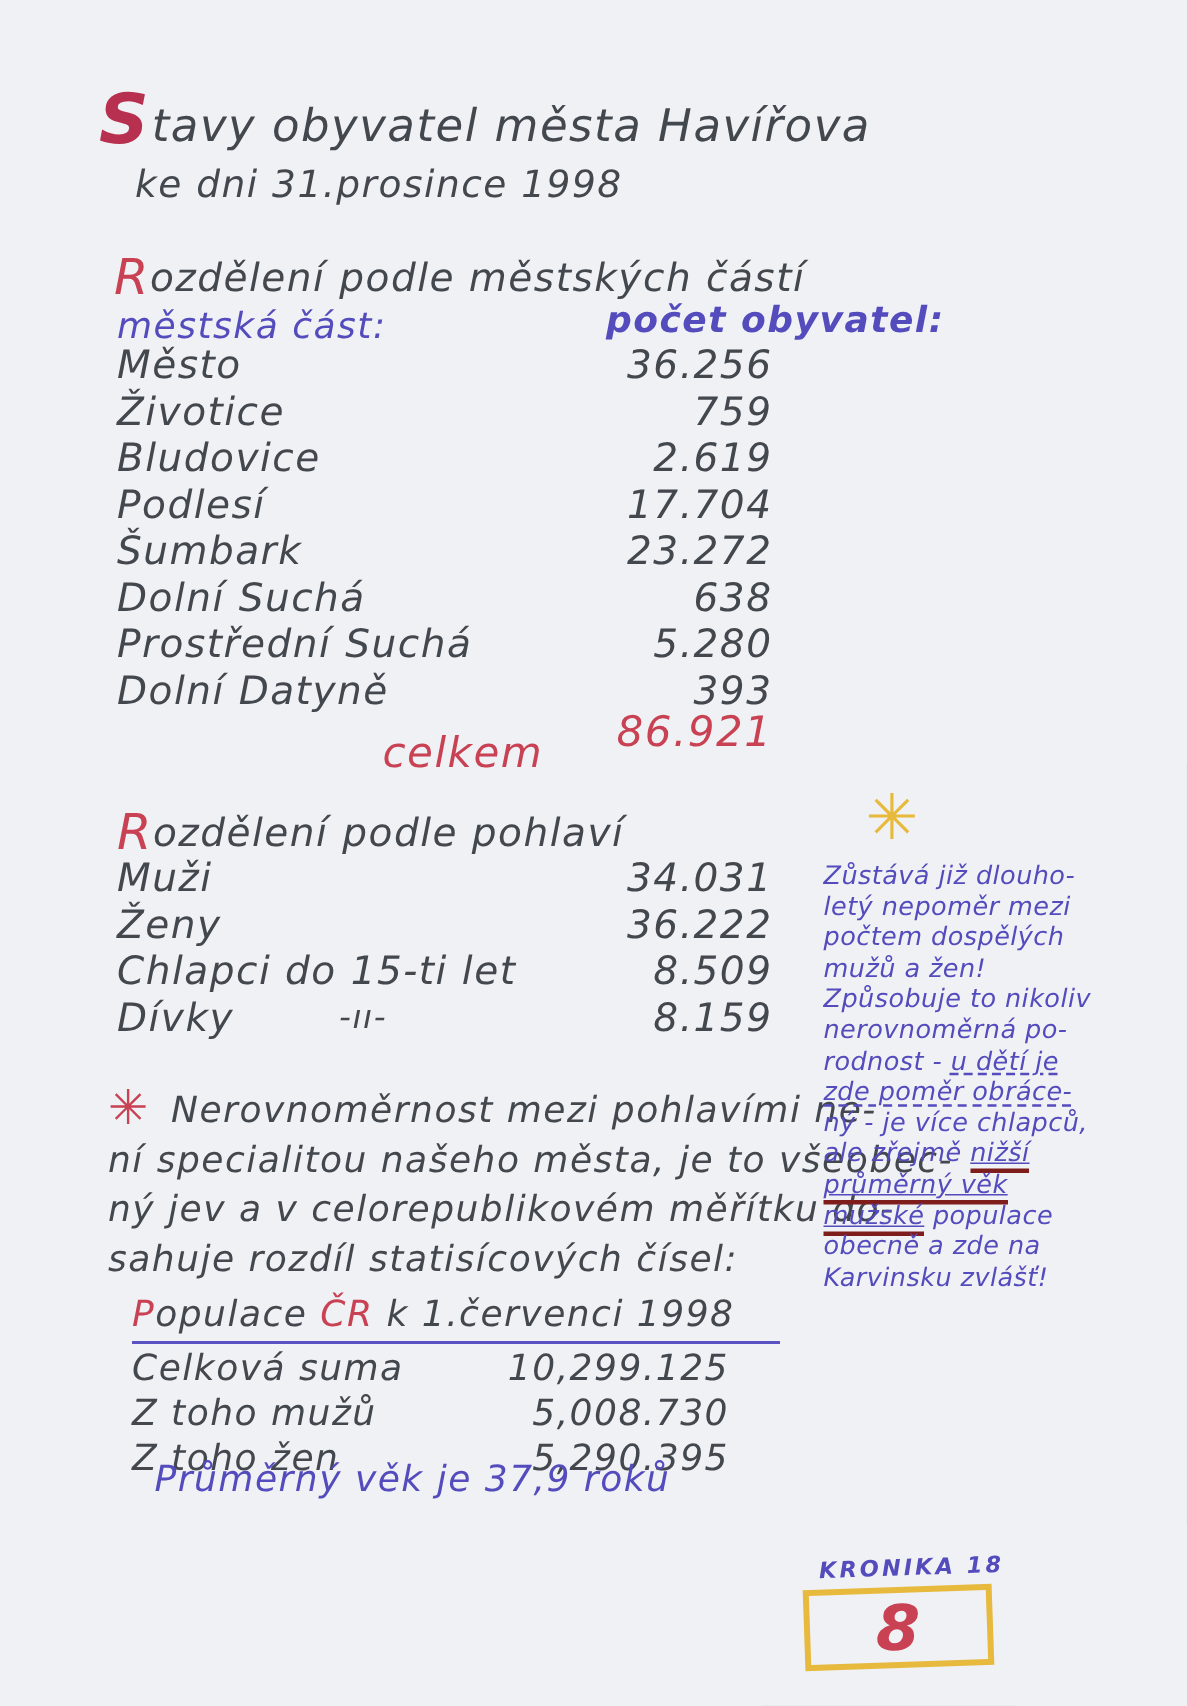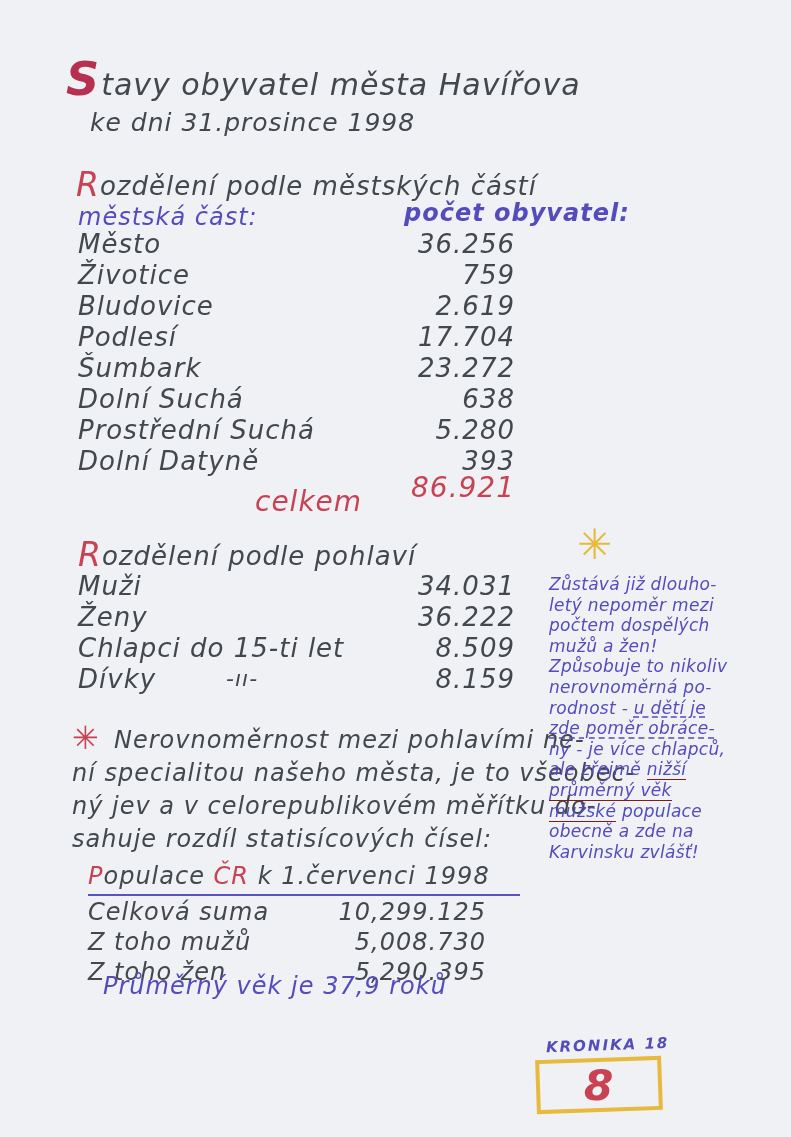--- a/index.html
+++ b/index.html
@@ -30,21 +30,21 @@
   .para{font-size:24px;line-height:33px;white-space:nowrap;}
   .para .first{padding-left:42px;}
   .star{line-height:1;}
   
   .cr-head{font-size:24px;white-space:nowrap;border-bottom:2px solid #5a52c2;padding-bottom:4px;padding-right:30px;}
   .cr-tbl .row{display:flex;justify-content:space-between;height:30px;font-size:24px;white-space:nowrap;}
   .cr-foot{font-size:24px;white-space:nowrap;}
   
   .mnote{font-size:17px;line-height:20.6px;white-space:nowrap;letter-spacing:0.3px;}
   .dash-u{text-decoration:underline dashed;text-underline-offset:3px;}
-  .yel-u{border-bottom:1px solid #7f1d1d;}
+  .yel-u{border-bottom:3px solid #7f1d1d;text-decoration:underline;}
   
   .kronika{font-size:15px;font-weight:bold;letter-spacing:2px;transform:rotate(-2deg);}
   .stamp{width:118px;height:46px;border:4px solid #e7b93c;transform:rotate(-2deg);
          display:flex;align-items:center;justify-content:center;}
   .stamp-num{font-size:42px;font-weight:bold;transform:rotate(3deg);}
 </style>
 </head>
 <body>
 
 <div class="page">

